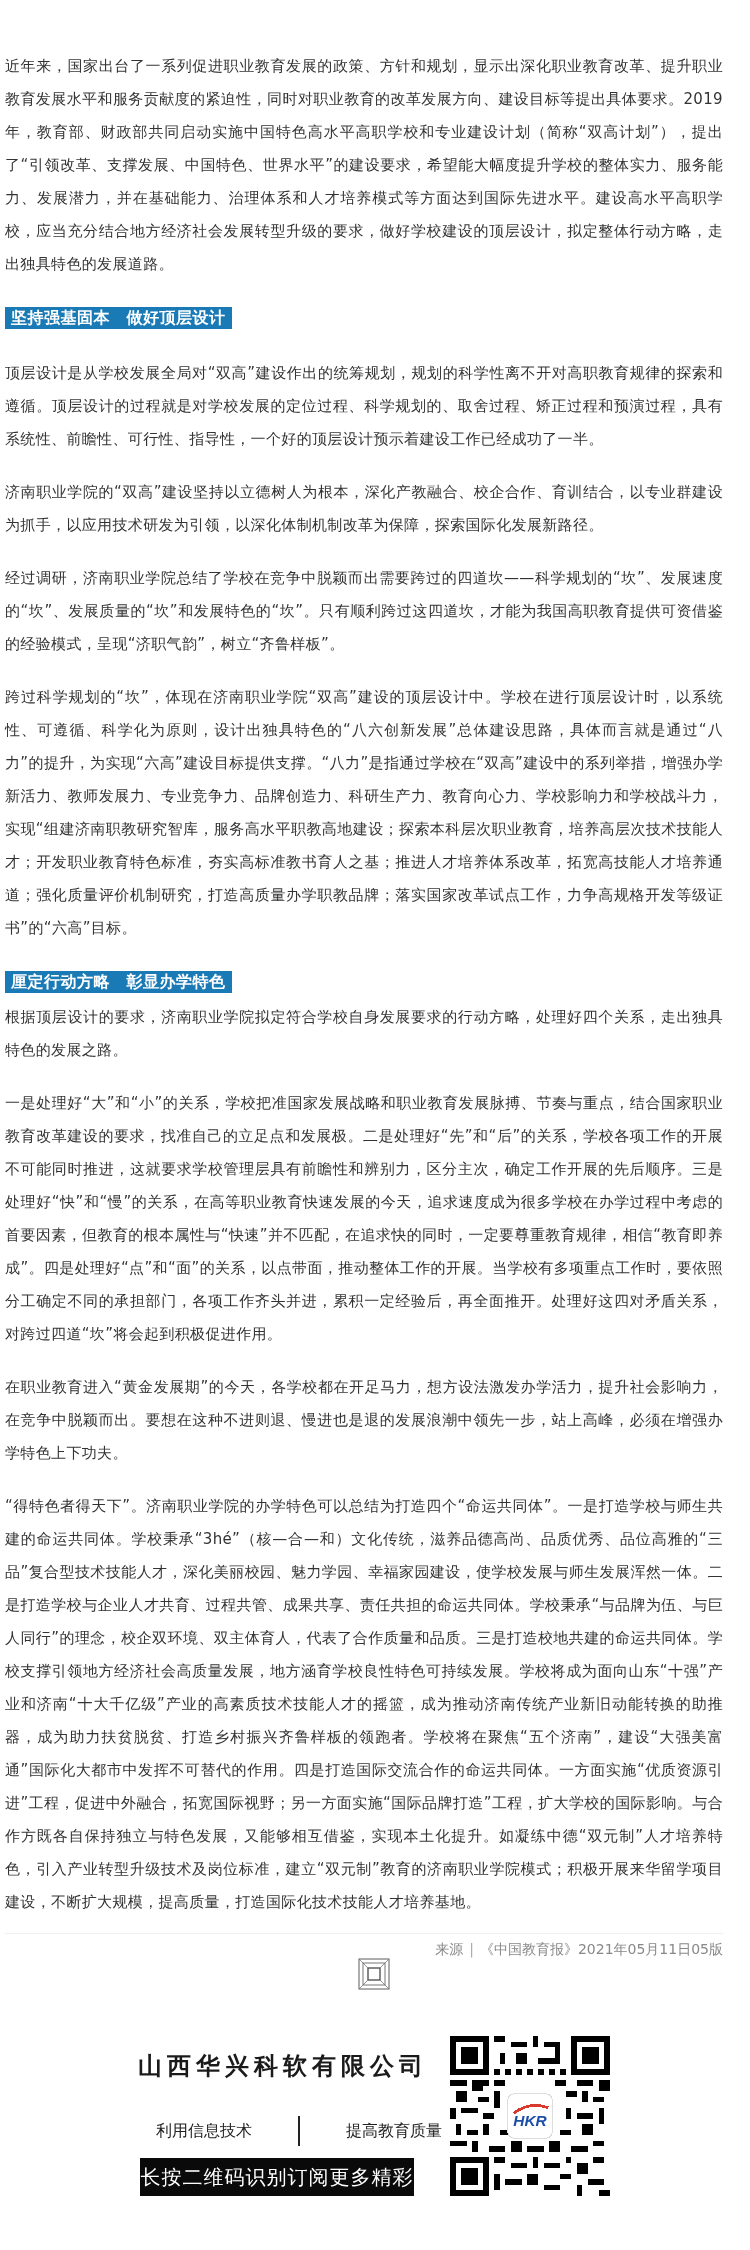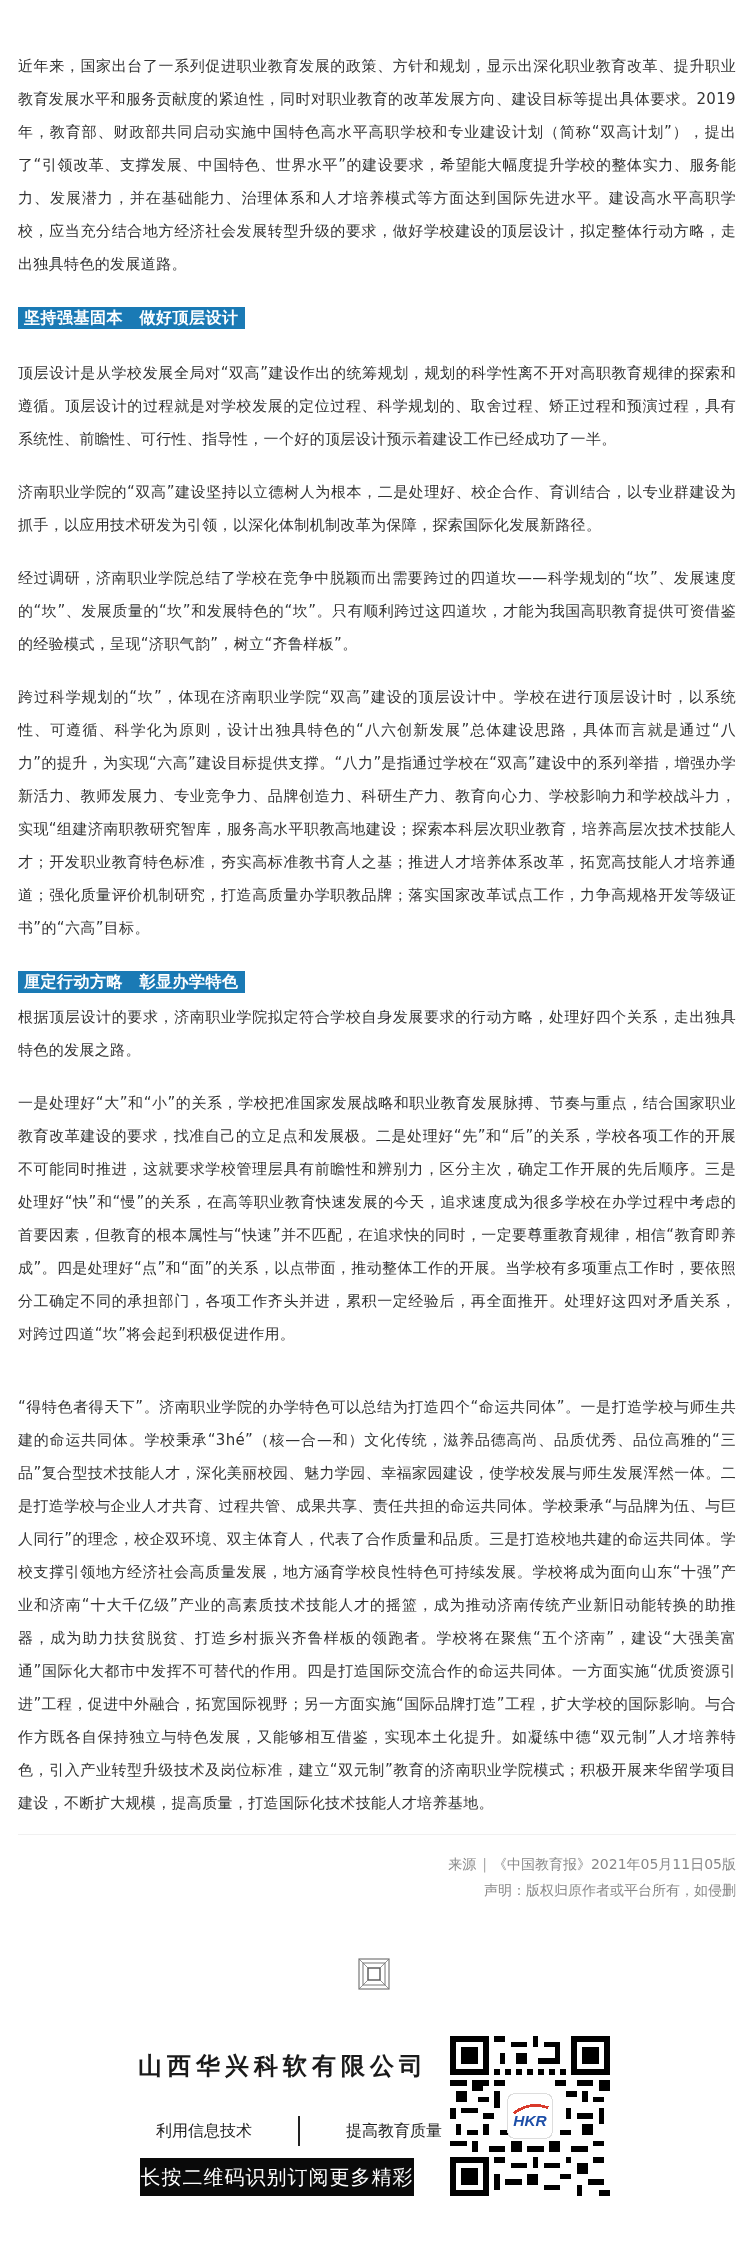--- a/index.html
+++ b/index.html
@@ -1,29 +1,29 @@
 <!DOCTYPE html>
 <html><head>
 <meta charset="utf-8">
 <style>
   html, body { margin: 0; padding: 0; background: #ffffff; }
   body { width: 750px; height: 2250px; position: relative; overflow: hidden;
          font-family: "DejaVu Sans", "Liberation Sans", sans-serif; color: #333333; }
-  .article { position: absolute; left: 18px; top: 50px; width: 718px; }
+  .article { position: absolute; left: 5px; top: 50px; width: 718px; }
   .para { margin: 0; font-size: 15px; line-height: 33px; letter-spacing: 0.35px;
           text-align: justify; color: #333333; }
   .gap-lg { height: 26px; }
   .gap-md { height: 20px; }
   .heading { display: inline-block; background: #1a7ab5; color: #ffffff;
              font-size: 16px; line-height: 20px; font-weight: bold; padding: 1px 6px;
              letter-spacing: 0.5px; }
   .heading-wrap { margin: 0; height: 24px; }
   .divider { height: 1px; background: #f0f0f0; margin: 14px 0 0 0; }
   .source { text-align: right; font-size: 14px; color: #888888; line-height: 26px;
-            margin-top: 16px; padding-right: 0; }
+            margin-top: 2px; padding-right: 0; }
   .source .sep { margin: 0 6px; color: #aaaaaa; }
   .footer-icon { position: absolute; left: 358px; top: 1958px; width: 32px; height: 32px; }
   .footer-card { position: absolute; left: 120px; top: 2020px; width: 520px; height: 210px; }
   .company { position: absolute; left: 18px; top: 30px; font-size: 24px; font-weight: bold;
              letter-spacing: 5px; color: #1a1a1a; text-align: center; }
   .slogan { position: absolute; left: 36px; top: 96px; font-size: 16px; color: #222222;
             display: flex; align-items: center; gap: 30px; }
   .slogan .bar { display: inline-block; width: 2px; height: 30px; background: #222222; margin: 0 16px; }
   .cta { position: absolute; left: 20px; top: 138px; width: 274px; height: 38px; background: #0a0a0a;
          color: #ffffff; font-size: 20px; line-height: 38px; text-align: center; letter-spacing: 1px; }
@@ -35,43 +35,43 @@
 <div class="article">
   <p class="para">近年来，国家出台了一系列促进职业教育发展的政策、方针和规划，显示出深化职业教育改革、提升职业教育发展水平和服务贡献度的紧迫性，同时对职业教育的改革发展方向、建设目标等提出具体要求。2019年，教育部、财政部共同启动实施中国特色高水平高职学校和专业建设计划（简称“双高计划”），提出了“引领改革、支撑发展、中国特色、世界水平”的建设要求，希望能大幅度提升学校的整体实力、服务能力、发展潜力，并在基础能力、治理体系和人才培养模式等方面达到国际先进水平。建设高水平高职学校，应当充分结合地方经济社会发展转型升级的要求，做好学校建设的顶层设计，拟定整体行动方略，走出独具特色的发展道路。</p>
   <div class="gap-lg"></div>
 
   <div class="heading-wrap">
     <span class="heading">坚持强基固本　做好顶层设计</span>
   </div>
   <div class="gap-lg"></div>
   <p class="para">顶层设计是从学校发展全局对“双高”建设作出的统筹规划，规划的科学性离不开对高职教育规律的探索和遵循。顶层设计的过程就是对学校发展的定位过程、科学规划的、取舍过程、矫正过程和预演过程，具有系统性、前瞻性、可行性、指导性，一个好的顶层设计预示着建设工作已经成功了一半。</p>
   <div class="gap-md"></div>
-  <p class="para">济南职业学院的“双高”建设坚持以立德树人为根本，二是处理好、校企合作、育训结合，以专业群建设为抓手，以应用技术研发为引领，以深化体制机制改革为保障，探索国际化发展新路径。</p>
+  <p class="para">济南职业学院的“双高”建设坚持以立德树人为根本，深化产教融合、校企合作、育训结合，以专业群建设为抓手，以应用技术研发为引领，以深化体制机制改革为保障，探索国际化发展新路径。</p>
   <div class="gap-md"></div>
   <p class="para">经过调研，济南职业学院总结了学校在竞争中脱颖而出需要跨过的四道坎——科学规划的“坎”、发展速度的“坎”、发展质量的“坎”和发展特色的“坎”。只有顺利跨过这四道坎，才能为我国高职教育提供可资借鉴的经验模式，呈现“济职气韵”，树立“齐鲁样板”。</p>
   <div class="gap-md"></div>
   <p class="para">跨过科学规划的“坎”，体现在济南职业学院“双高”建设的顶层设计中。学校在进行顶层设计时，以系统性、可遵循、科学化为原则，设计出独具特色的“八六创新发展”总体建设思路，具体而言就是通过“八力”的提升，为实现“六高”建设目标提供支撑。“八力”是指通过学校在“双高”建设中的系列举措，增强办学新活力、教师发展力、专业竞争力、品牌创造力、科研生产力、教育向心力、学校影响力和学校战斗力，实现“组建济南职教研究智库，服务高水平职教高地建设；探索本科层次职业教育，培养高层次技术技能人才；开发职业教育特色标准，夯实高标准教书育人之基；推进人才培养体系改革，拓宽高技能人才培养通道；强化质量评价机制研究，打造高质量办学职教品牌；落实国家改革试点工作，力争高规格开发等级证书”的“六高”目标。</p>
   <div class="gap-lg"></div>
 
   <div class="heading-wrap">
     <span class="heading">厘定行动方略　彰显办学特色</span>
   </div>
   <div style="height:6px"></div>
   <p class="para">根据顶层设计的要求，济南职业学院拟定符合学校自身发展要求的行动方略，处理好四个关系，走出独具特色的发展之路。</p>
   <div class="gap-md"></div>
   <p class="para">一是处理好“大”和“小”的关系，学校把准国家发展战略和职业教育发展脉搏、节奏与重点，结合国家职业教育改革建设的要求，找准自己的立足点和发展极。二是处理好“先”和“后”的关系，学校各项工作的开展不可能同时推进，这就要求学校管理层具有前瞻性和辨别力，区分主次，确定工作开展的先后顺序。三是处理好“快”和“慢”的关系，在高等职业教育快速发展的今天，追求速度成为很多学校在办学过程中考虑的首要因素，但教育的根本属性与“快速”并不匹配，在追求快的同时，一定要尊重教育规律，相信“教育即养成”。四是处理好“点”和“面”的关系，以点带面，推动整体工作的开展。当学校有多项重点工作时，要依照分工确定不同的承担部门，各项工作齐头并进，累积一定经验后，再全面推开。处理好这四对矛盾关系，对跨过四道“坎”将会起到积极促进作用。</p>
   <div class="gap-md"></div>
+  <p class="para">在职业教育进入“黄金发展期”的今天，各学校都在开足马力，想方设法激发办学活力，提升社会影响力，在竞争中脱颖而出。要想在这种不进则退、慢进也是退的发展浪潮中领先一步，站上高峰，必须在增强办学特色上下功夫。</p>
   <div class="gap-md"></div>
   <p class="para">“得特色者得天下”。济南职业学院的办学特色可以总结为打造四个“命运共同体”。一是打造学校与师生共建的命运共同体。学校秉承“3hé”（核—合—和）文化传统，滋养品德高尚、品质优秀、品位高雅的“三品”复合型技术技能人才，深化美丽校园、魅力学园、幸福家园建设，使学校发展与师生发展浑然一体。二是打造学校与企业人才共育、过程共管、成果共享、责任共担的命运共同体。学校秉承“与品牌为伍、与巨人同行”的理念，校企双环境、双主体育人，代表了合作质量和品质。三是打造校地共建的命运共同体。学校支撑引领地方经济社会高质量发展，地方涵育学校良性特色可持续发展。学校将成为面向山东“十强”产业和济南“十大千亿级”产业的高素质技术技能人才的摇篮，成为推动济南传统产业新旧动能转换的助推器，成为助力扶贫脱贫、打造乡村振兴齐鲁样板的领跑者。学校将在聚焦“五个济南”，建设“大强美富通”国际化大都市中发挥不可替代的作用。四是打造国际交流合作的命运共同体。一方面实施“优质资源引进”工程，促进中外融合，拓宽国际视野；另一方面实施“国际品牌打造”工程，扩大学校的国际影响。与合作方既各自保持独立与特色发展，又能够相互借鉴，实现本土化提升。如凝练中德“双元制”人才培养特色，引入产业转型升级技术及岗位标准，建立“双元制”教育的济南职业学院模式；积极开展来华留学项目建设，不断扩大规模，提高质量，打造国际化技术技能人才培养基地。</p>
 
   <div class="divider"></div>
   <div class="source">
     <span>来源</span><span class="sep">|</span><span>《中国教育报》2021年05月11日05版</span>
   </div>
-  <div class="source" style="margin-top:0">声明：版权归原作者或平台所有，如侵删</div>
 </div>
 
 <svg class="footer-icon" viewBox="0 0 32 32">
   <rect x="1" y="1" width="30" height="30" fill="none" stroke="#777" stroke-width="1.2"></rect>
   <rect x="5" y="5" width="22" height="22" fill="none" stroke="#777" stroke-width="1"></rect>
   <rect x="10" y="10" width="12" height="12" fill="none" stroke="#555" stroke-width="1.4"></rect>
   <line x1="1" y1="1" x2="10" y2="10" stroke="#777" stroke-width="0.8"></line>
   <line x1="31" y1="1" x2="22" y2="10" stroke="#777" stroke-width="0.8"></line>
   <line x1="1" y1="31" x2="10" y2="22" stroke="#777" stroke-width="0.8"></line>
   <line x1="31" y1="31" x2="22" y2="22" stroke="#777" stroke-width="0.8"></line>

